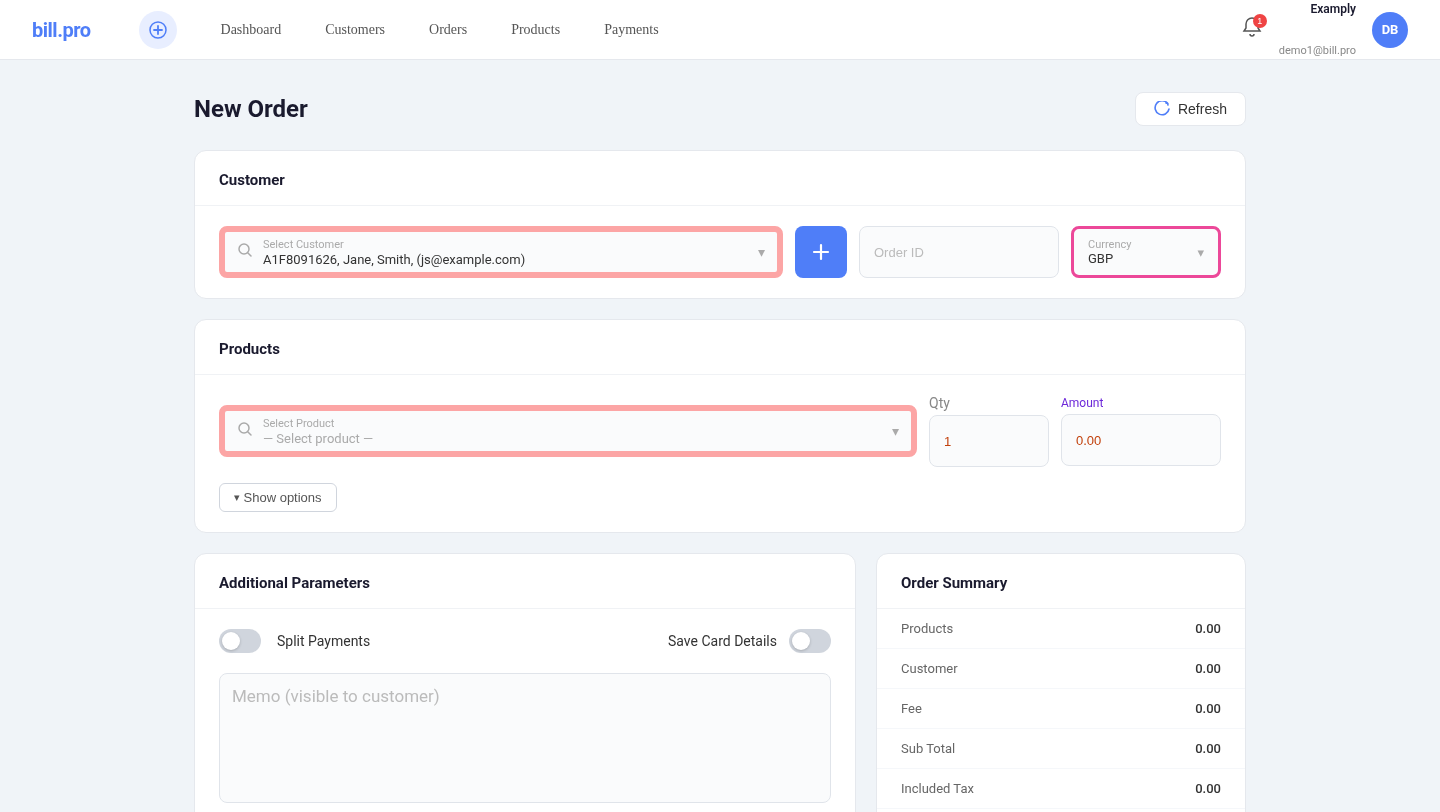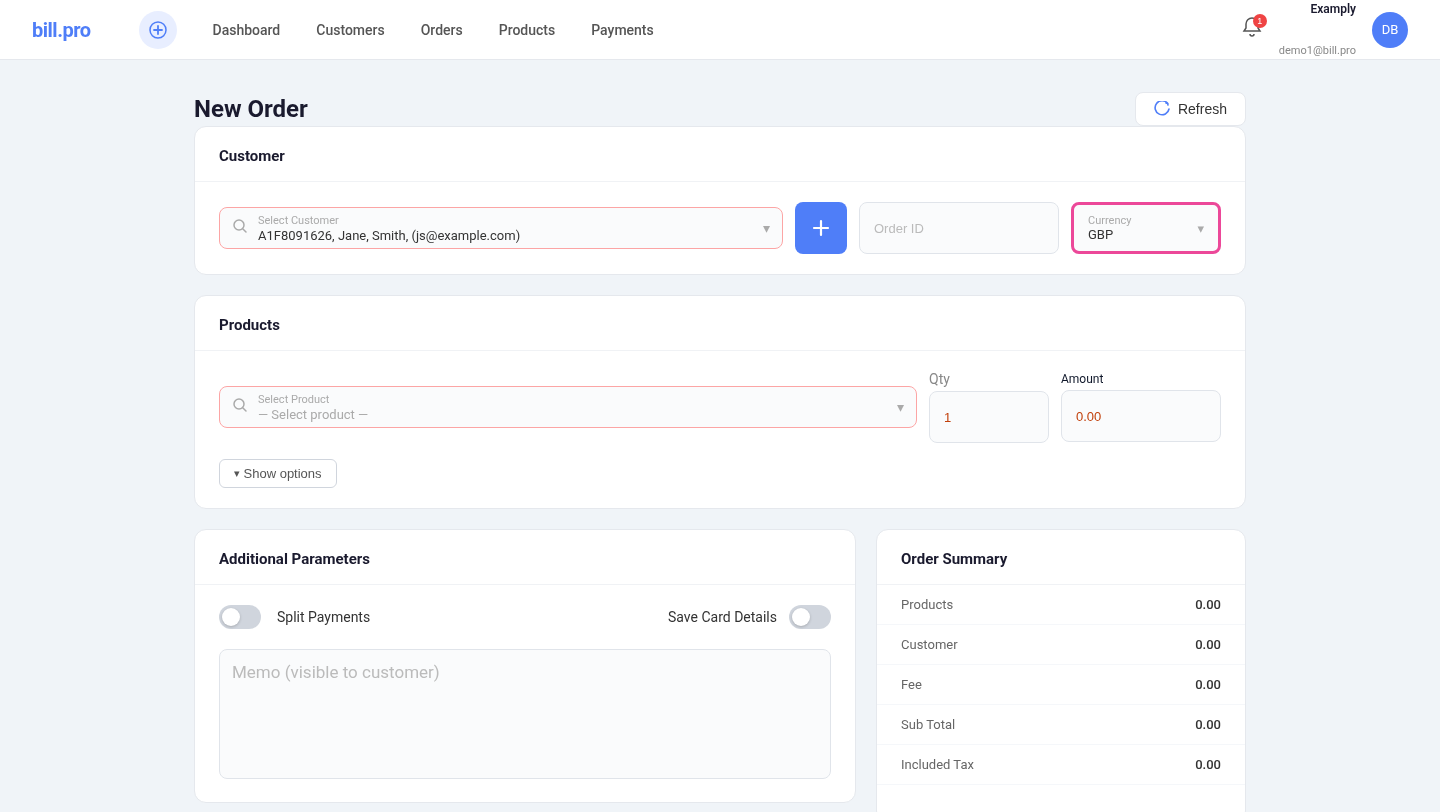--- a/index.html
+++ b/index.html
@@ -26,22 +26,23 @@
       font-size: 20px;
       font-weight: 700;
       color: #1a1a2e;
       margin-right: 48px;
       letter-spacing: -0.5px;
     }
     .navbar-logo span { color: #4f7ef8; }
     .navbar-center {
       display: flex;
       align-items: center;
-      gap: 4px;
+      gap: 12px;
       flex: 1;
+      font-family: Liberation Serif, serif;
     }
     .nav-add-btn {
       width: 38px;
       height: 38px;
       background: #e8eeff;
       border: none;
       border-radius: 50%;
       display: flex;
       align-items: center;
       justify-content: center;
@@ -102,36 +103,37 @@
     }
     .user-avatar {
       width: 36px;
       height: 36px;
       background: #4f7ef8;
       color: #fff;
       border-radius: 50%;
       display: flex;
       align-items: center;
       justify-content: center;
-      font-weight: 400;
+      font-weight: 700;
       font-size: 13px;
     }
 
     
     .main {
       max-width: 1100px;
       margin: 0 auto;
       padding: 32px 24px;
     }
 
     
     .page-header {
       display: flex;
       align-items: center;
       justify-content: space-between;
+      margin-bottom: 24px;
     }
     .page-title {
       font-size: 24px;
       font-weight: 700;
       color: #1a1a2e;
     }
     .refresh-btn {
       background: #fff;
       border: 1px solid #e5e8ed;
       border-radius: 8px;
@@ -166,27 +168,27 @@
 
     
     .customer-row {
       display: flex;
       align-items: center;
       gap: 12px;
     }
     .select-wrapper {
       flex: 1;
       position: relative;
-      border: 1px solid #fca5a5;
+      border: 6px solid #fca5a5;
       border-radius: 8px;
       background: #fafbfc;
       display: flex;
       align-items: center;
       padding: 0 12px;
-      height: 42px;
+      height: 52px;
     }
     .select-search-icon {
       color: #aaa;
       margin-right: 10px;
       font-size: 16px;
       flex-shrink: 0;
     }
     .select-content {
       flex: 1;
       overflow: hidden;
@@ -480,21 +482,21 @@
           </div>
           <span class="select-chevron">▾</span>
         </div>
 
         <div style="display:flex;flex-direction:column;width:120px;">
           <label style="font-size:14px;color:#888;margin-bottom:4px;">Qty</label>
           <input class="text-input qty-input" style="width: 100%;" type="number" value="1">
         </div>
 
         <div style="display:flex;flex-direction:column;width:160px;">
-          <label style="font-size:12px;color:#0f172a;margin-bottom:4px;">Amount</label>
+          <label style="font-size:12px;color:#6d28d9;margin-bottom:4px;">Amount</label>
           <input class="text-input amount-input" style="width: 100%;" type="text" value="0.00">
         </div>
       </div>
 
       <button class="show-options-btn">
         <span style="font-size:11px;">▾</span>
         <span>Show options</span>
       </button>
     </div>
   </div>

